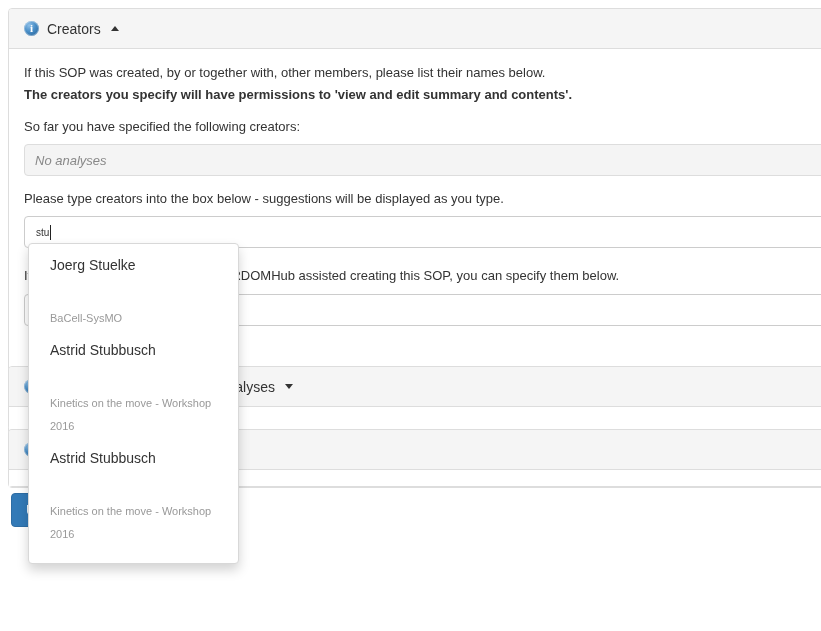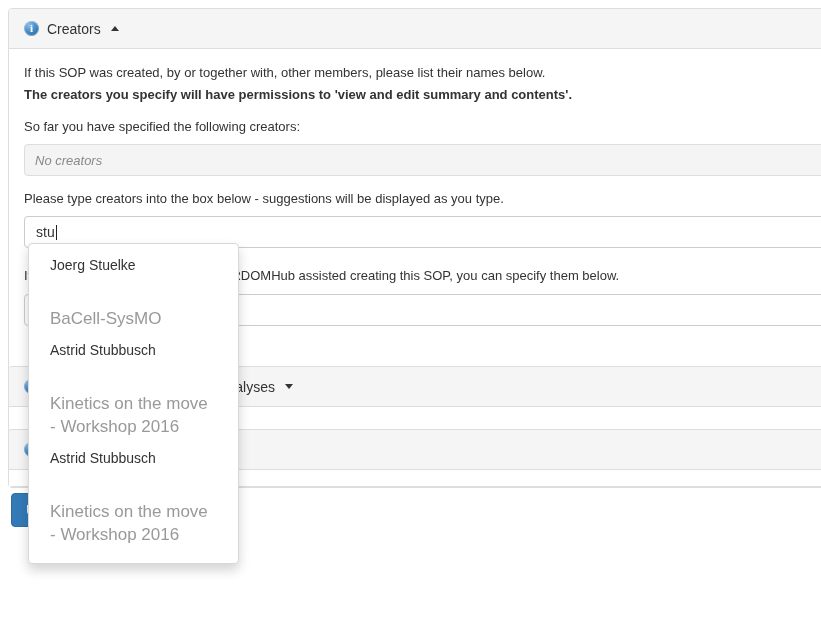--- a/index.html
+++ b/index.html
@@ -123,21 +123,21 @@
     background: #ffffff;
     border: 1px solid #cccccc;
     border-radius: 4px;
     display: flex;
     align-items: center;
     padding: 0 11px;
     width: 860px;
     position: relative;
   }
   .type-input-value {
-    font-size: 14px;
+    font-size: 10px;
     color: #333333;
   }
   .caret-bar {
     display: inline-block;
     width: 1px;
     height: 15px;
     background: #222222;
     margin-left: 1px;
   }
 
@@ -158,21 +158,21 @@
     padding: 3px 20px 7px 21px;
     cursor: pointer;
   }
   .ac-name {
     font-size: 14px;
     color: #333333;
     line-height: 20px;
     margin-bottom: 3px;
   }
   .ac-sub {
-    font-size: 17px;
+    font-size: 11px;
     color: #999999;
     line-height: 23px;
     margin-top: 32px;
   }
 
   
   .btn-primary {
     position: absolute;
     left: 11px;
     top: 493px;
@@ -204,21 +204,21 @@
 
     <div class="panel-body" style="height:438px;">
 
       <p class="para">If this SOP was created, by or together with, other members, please list their names below.</p>
 
       <p class="para bold">The creators you specify will have permissions to 'view and edit summary and contents'.</p>
 
       <p class="para spaced">So far you have specified the following creators:</p>
 
       <div class="creators-box">
-        <span class="creators-box-text">No creators</span>
+        <span class="creators-box-text">No analyses</span>
       </div>
 
       <p class="para spaced">Please type creators into the box below - suggestions will be displayed as you type.</p>
 
       <div class="type-input">
         <span class="type-input-value">stu</span>
           <span class="caret-bar"></span>
       </div>
 
       <p class="para" style="margin-top:19px;">If other people not registered on FAIRDOMHub assisted creating this SOP, you can specify them below.</p>

